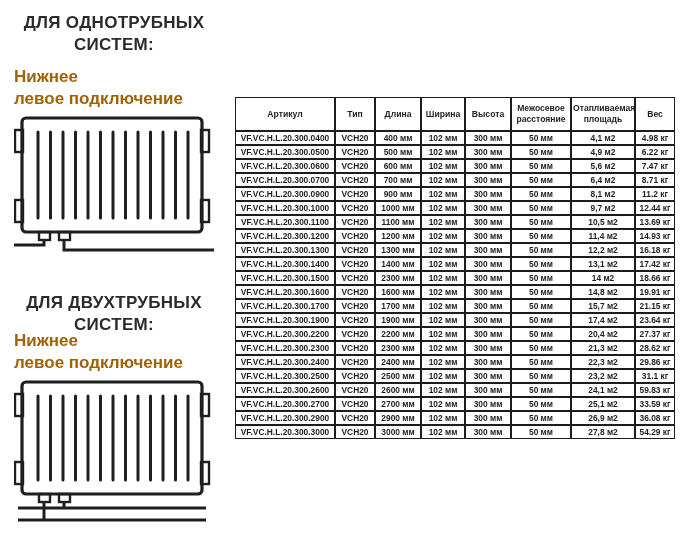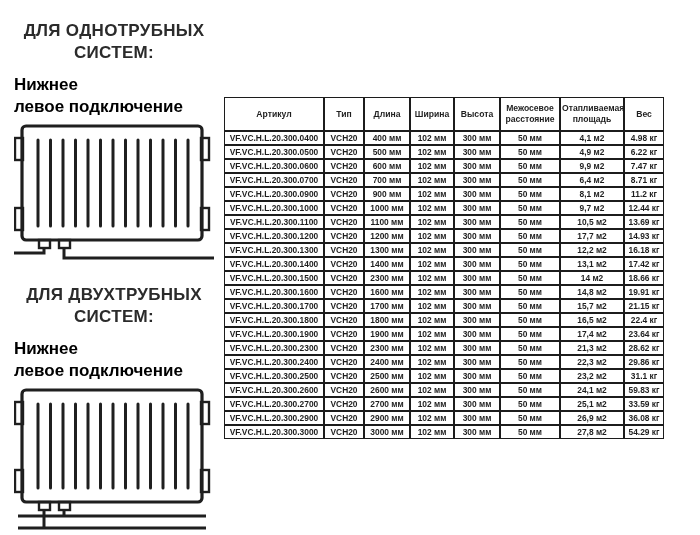--- a/index.html
+++ b/index.html
@@ -10,34 +10,34 @@
     font-family: "Liberation Sans", sans-serif;
     color: #262626;
     overflow: hidden;
   }
   .section-title {
     font-size: 17px; font-weight: bold; text-align: center;
     line-height: 22px; letter-spacing: 0.3px; color: #2b2b2b;
   }
   .subtitle {
     font-size: 17px; font-weight: bold; text-align: left;
-    line-height: 22px; color: #000000;
-  }
-  .abs { position: absolute; margin-top: 8px; }
+    line-height: 22px; color: #a16207;
+  }
+  .abs { position: absolute; }
   .t1 { left: 12px; top: 12px; width: 204px; }
   .s1 { left: 14px; top: 66px; width: 204px; }
   .d1 { left: 14px; top: 112px; width: 200px; height: 142px; }
-  .t2 { left: 12px; top: 276px; width: 204px; }
+  .t2 { left: 12px; top: 292px; width: 204px; }
   .s2 { left: 14px; top: 330px; width: 204px; }
   .d2 { left: 14px; top: 378px; width: 200px; height: 148px; }
 
   svg .stroke { stroke: #1f1f1f; fill: none; }
 
   table.spec-table {
-    position: absolute; left: 224px; top: 97px; width: 440px;
+    position: absolute; left: 235px; top: 97px; width: 440px;
     border-collapse: separate; border-spacing: 0; table-layout: fixed;
     background: #fff;
   }
   .spec-table th, .spec-table td {
     border: 1.2px solid #1c1c1c;
     font-weight: bold;
     color: #1f1f1f;
     text-align: center;
     vertical-align: middle;
     white-space: nowrap;
@@ -194,21 +194,21 @@
         <td>4,9 м2</td>
         <td>6.22 кг</td>
       </tr>
       <tr>
         <td>VF.VC.H.L.20.300.0600</td>
         <td>VCH20</td>
         <td>600 мм</td>
         <td>102 мм</td>
         <td>300 мм</td>
         <td>50 мм</td>
-        <td>9,9 м2</td>
+        <td>5,6 м2</td>
         <td>7.47 кг</td>
       </tr>
       <tr>
         <td>VF.VC.H.L.20.300.0700</td>
         <td>VCH20</td>
         <td>700 мм</td>
         <td>102 мм</td>
         <td>300 мм</td>
         <td>50 мм</td>
         <td>6,4 м2</td>
@@ -244,21 +244,21 @@
         <td>10,5 м2</td>
         <td>13.69 кг</td>
       </tr>
       <tr>
         <td>VF.VC.H.L.20.300.1200</td>
         <td>VCH20</td>
         <td>1200 мм</td>
         <td>102 мм</td>
         <td>300 мм</td>
         <td>50 мм</td>
-        <td>17,7 м2</td>
+        <td>11,4 м2</td>
         <td>14.93 кг</td>
       </tr>
       <tr>
         <td>VF.VC.H.L.20.300.1300</td>
         <td>VCH20</td>
         <td>1300 мм</td>
         <td>102 мм</td>
         <td>300 мм</td>
         <td>50 мм</td>
         <td>12,2 м2</td>
@@ -298,40 +298,40 @@
         <td>VF.VC.H.L.20.300.1700</td>
         <td>VCH20</td>
         <td>1700 мм</td>
         <td>102 мм</td>
         <td>300 мм</td>
         <td>50 мм</td>
         <td>15,7 м2</td>
         <td>21.15 кг</td>
       </tr>
       <tr>
-        <td>VF.VC.H.L.20.300.1800</td>
-        <td>VCH20</td>
-        <td>1800 мм</td>
-        <td>102 мм</td>
-        <td>300 мм</td>
-        <td>50 мм</td>
-        <td>16,5 м2</td>
-        <td>22.4 кг</td>
-      </tr>
-      <tr>
         <td>VF.VC.H.L.20.300.1900</td>
         <td>VCH20</td>
         <td>1900 мм</td>
         <td>102 мм</td>
         <td>300 мм</td>
         <td>50 мм</td>
         <td>17,4 м2</td>
         <td>23.64 кг</td>
       </tr>
       <tr>
+        <td>VF.VC.H.L.20.300.2200</td>
+        <td>VCH20</td>
+        <td>2200 мм</td>
+        <td>102 мм</td>
+        <td>300 мм</td>
+        <td>50 мм</td>
+        <td>20,4 м2</td>
+        <td>27.37 кг</td>
+      </tr>
+      <tr>
         <td>VF.VC.H.L.20.300.2300</td>
         <td>VCH20</td>
         <td>2300 мм</td>
         <td>102 мм</td>
         <td>300 мм</td>
         <td>50 мм</td>
         <td>21,3 м2</td>
         <td>28.62 кг</td>
       </tr>
       <tr>

